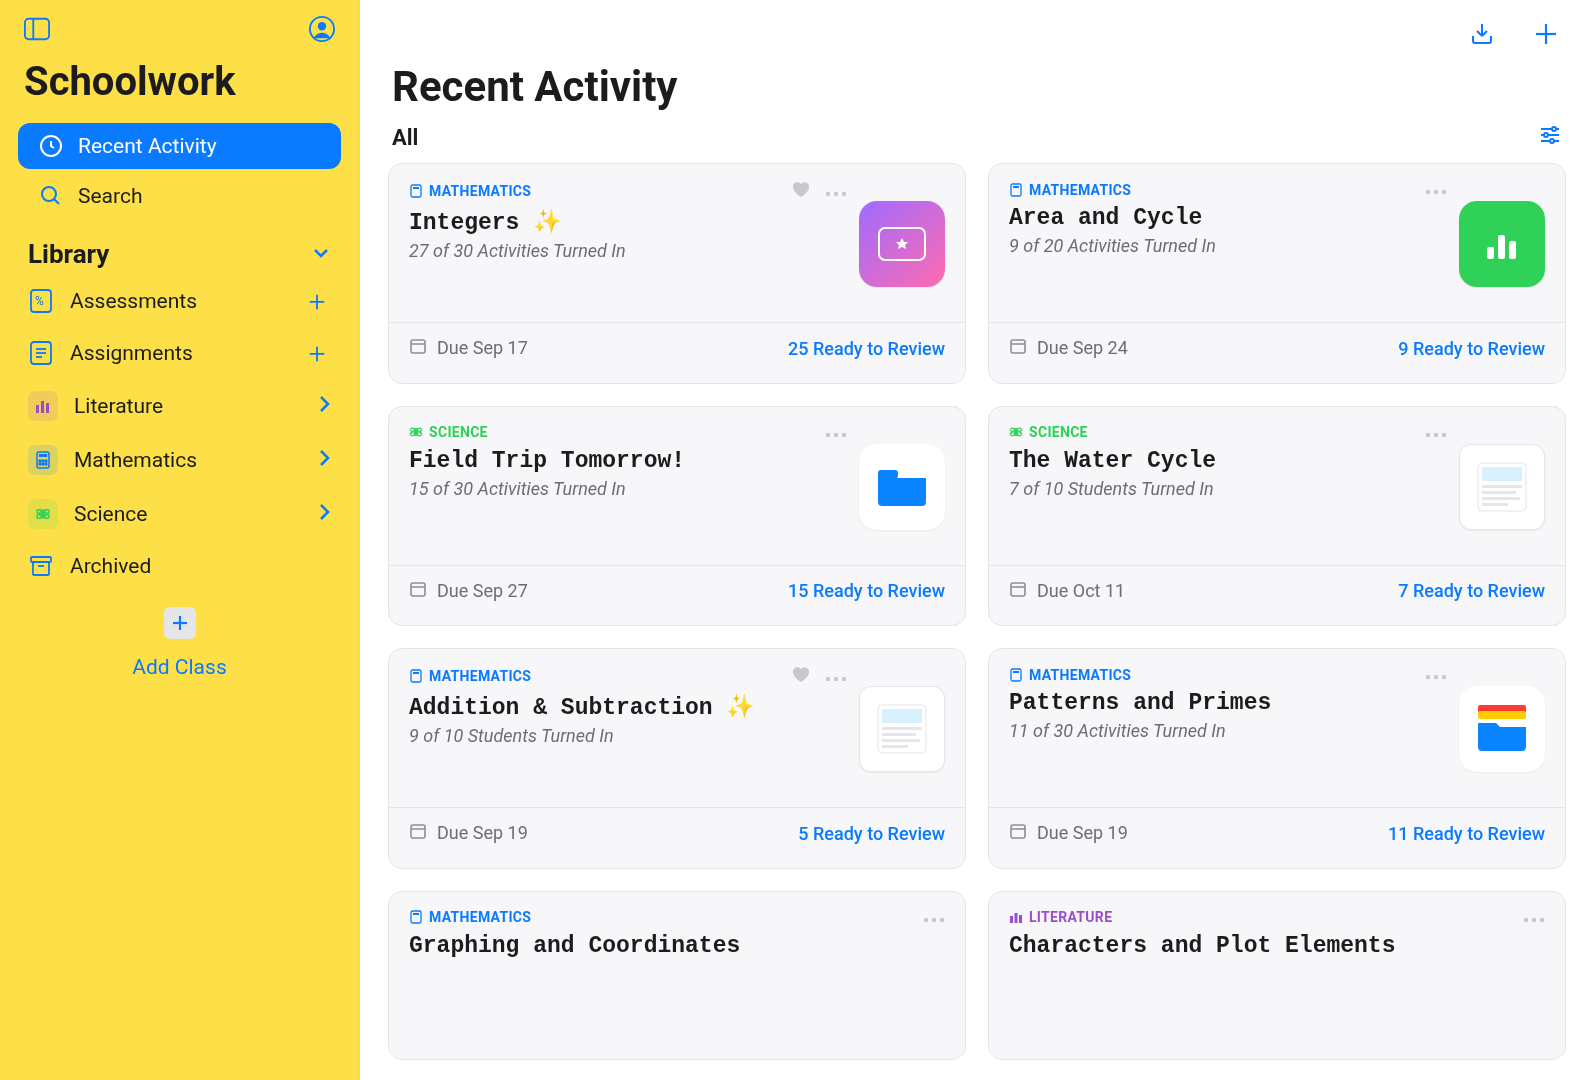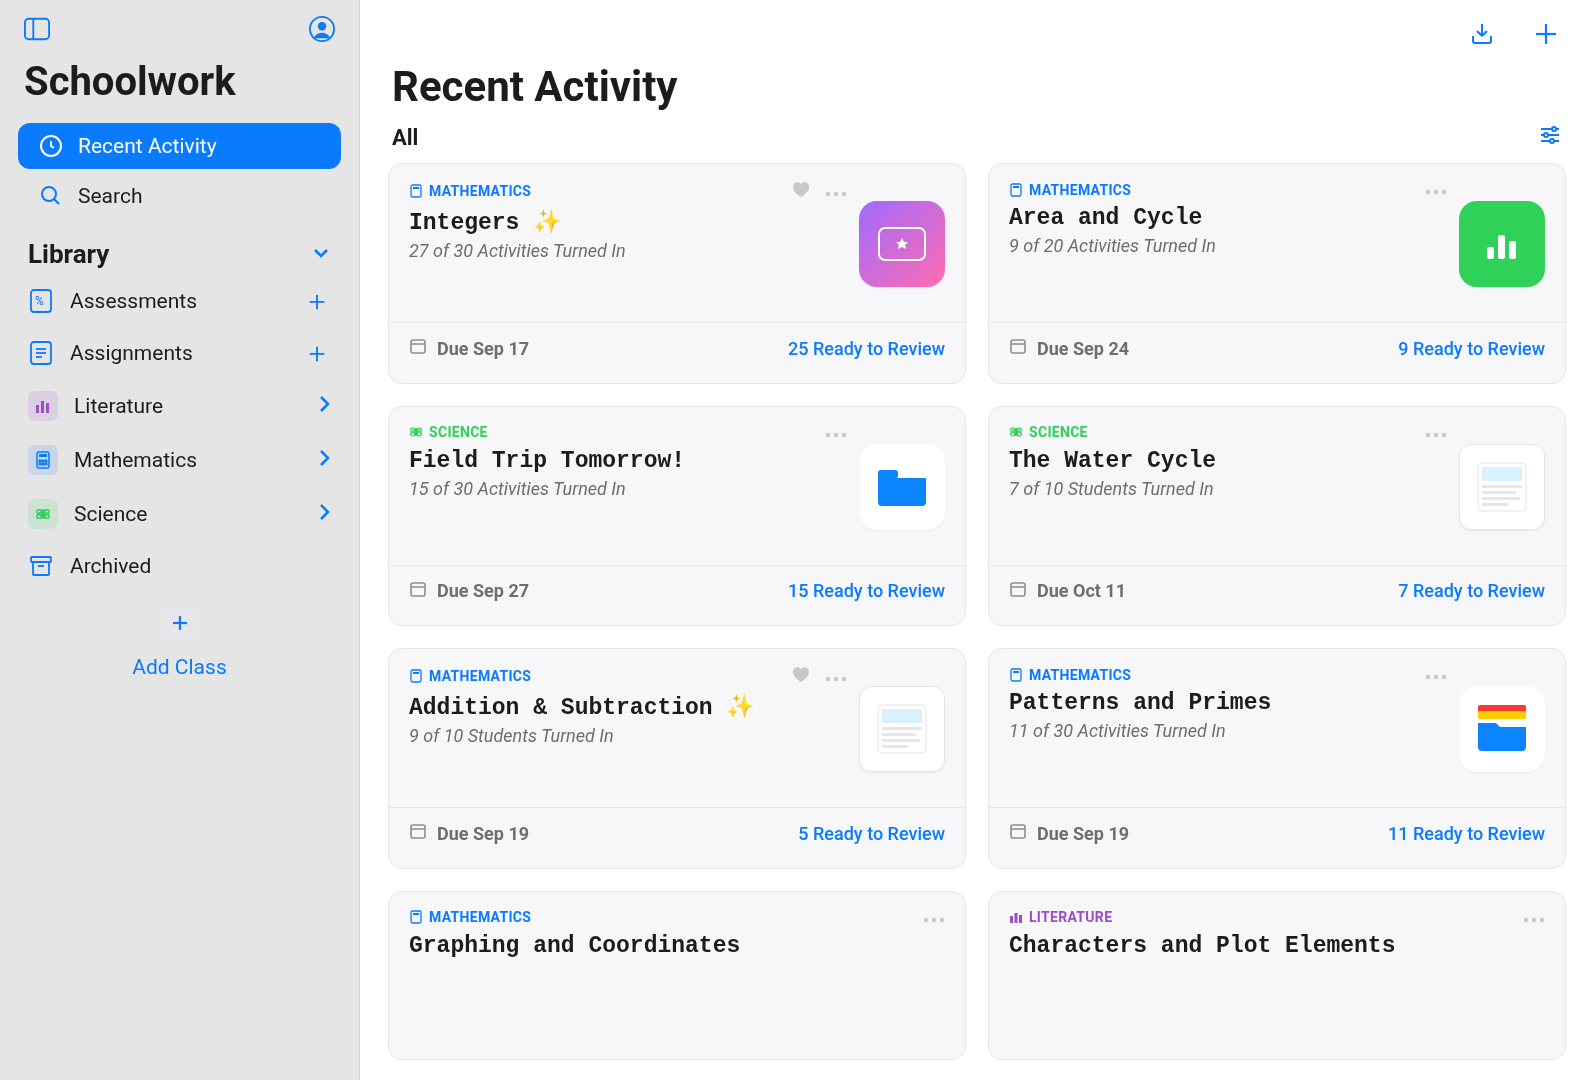--- a/index.html
+++ b/index.html
@@ -11,21 +11,21 @@
     width: 1594px;
     height: 1080px;
     overflow: hidden;
     display: flex;
   }
 
   
   .sidebar {
     width: 360px;
     height: 100%;
-    background: #e5e5e5;
+    background: #fde047;
     border-right: 1px solid #d1d1d6;
     display: flex;
     flex-direction: column;
     padding: 16px 0;
     overflow-y: auto;
   }
   .sidebar-top {
     display: flex;
     justify-content: space-between;
     align-items: center;
@@ -186,21 +186,21 @@
 
   .card-footer {
     border-top:1px solid #e5e5ea;
     padding: 14px 20px;
     display:flex;
     justify-content:space-between;
     align-items:center;
     font-size:18px;
     color:#6d6d72;
   }
-  .due-wrap { display:flex; align-items:center; gap:10px;font-weight:bold; }
+  .due-wrap { display:flex; align-items:flex-start; gap:10px; }
   .review-link { color:#0a7aff; font-weight:500; cursor:pointer;}
 
   
   .thumb-gradient {
     background: linear-gradient(135deg,#a06bff,#ff6bb0);
     border-radius:18px;
   }
   .thumb-green {
     background:#30d158;
     border-radius:18px;

